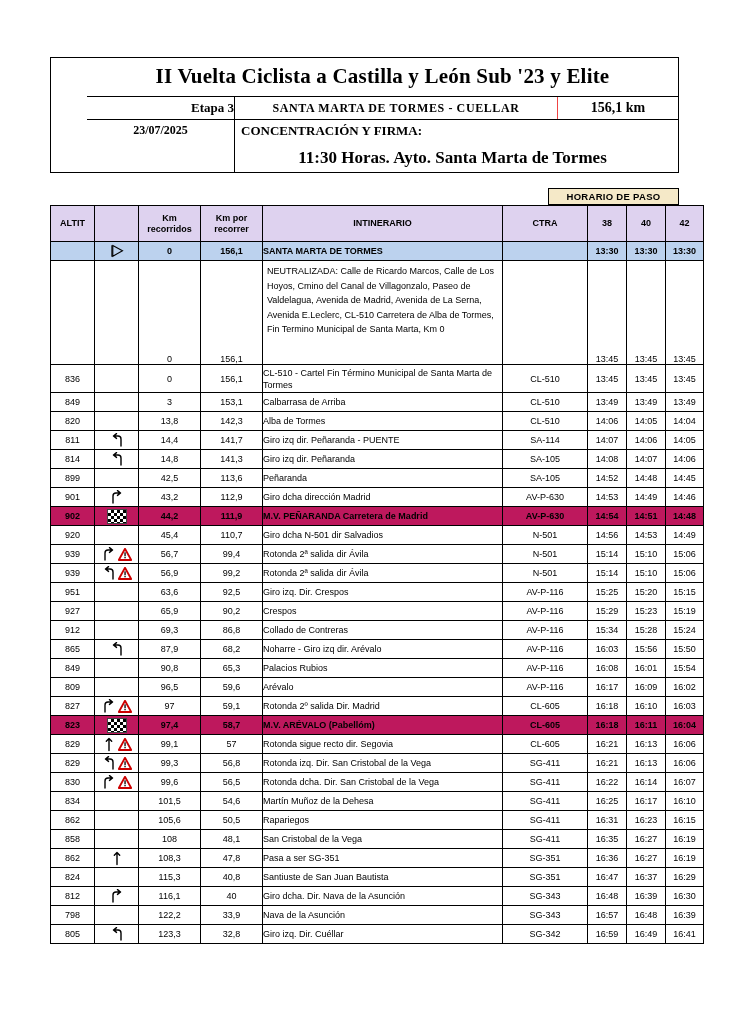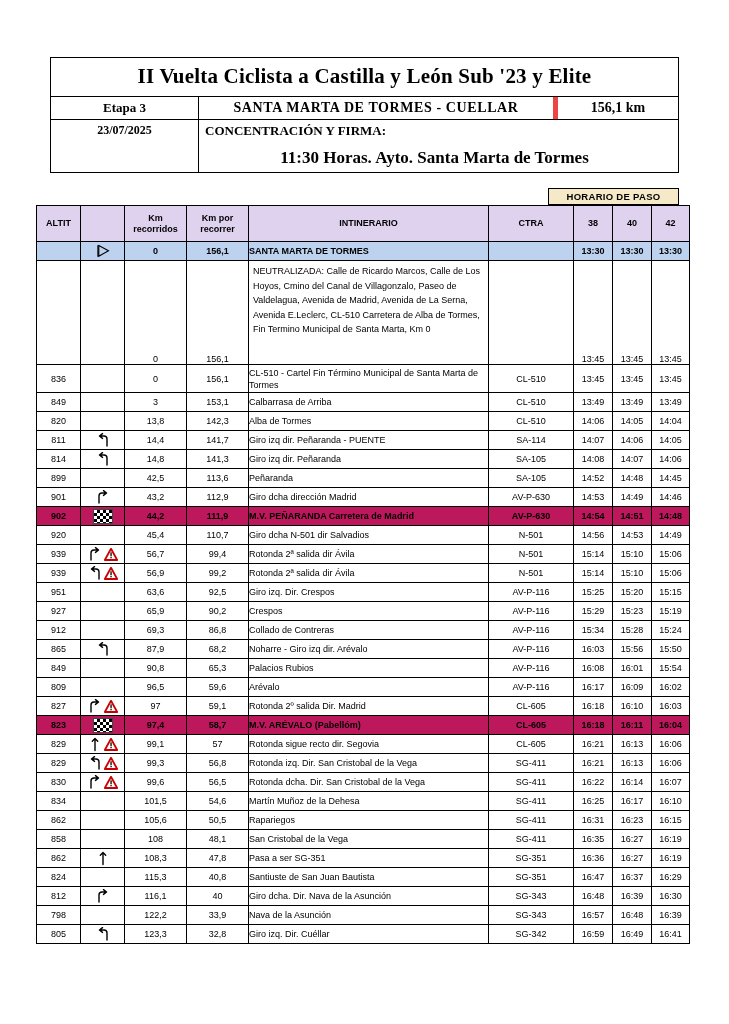--- a/index.html
+++ b/index.html
@@ -23,52 +23,53 @@
   }
 
   
   .header-block {
     position: absolute;
     left: 50px;
     top: 57px;
     width: 629px;
     border: 1px solid #000;
     box-sizing: border-box;
+    padding-left: 36px;
   }
   .hdr-title {
     text-align: center;
     font-family: "Liberation Serif", serif;
     font-weight: bold;
     font-size: 21px;
     letter-spacing: 0.2px;
     padding: 6px 0 7px 0;
     border-bottom: 1px solid #000;
   }
   .hdr-row2 {
     display: flex;
     border-bottom: 1px solid #000;
     height: 22px;
   }
   .hdr-etapa {
     width: 148px;
     border-right: 1px solid #000;
-    text-align: center;
+    text-align: right;
     font-family: "Liberation Serif", serif;
     font-weight: bold;
     font-size: 13px;
     line-height: 22px;
     box-sizing: border-box;
   }
   .hdr-route {
     flex: 1;
     text-align: center;
-    border-right: 5px solid #ef4444;
+    border-right: 1px solid #ef4444;
     font-family: "Liberation Serif", serif;
     font-weight: bold;
-    font-size: 14px;
+    font-size: 12px;
     line-height: 22px;
     letter-spacing: 0.6px;
     box-sizing: border-box;
   }
   .hdr-km {
     width: 120px;
     text-align: center;
     font-family: "Liberation Serif", serif;
     font-weight: bold;
     font-size: 14px;
@@ -123,21 +124,21 @@
     font-weight: bold;
     letter-spacing: 0.3px;
     text-align: center;
     line-height: 16px;
     font-family: "Liberation Sans", sans-serif;
   }
 
   
   table.itin {
     position: absolute;
-    left: 36px;
+    left: 50px;
     top: 205px;
     border-collapse: collapse;
     table-layout: fixed;
     width: 629px;
     font-size: 9px;
     padding-left: 13px;
   }
   table.itin td, table.itin th {
     border: 1px solid #000;
     padding: 0;

